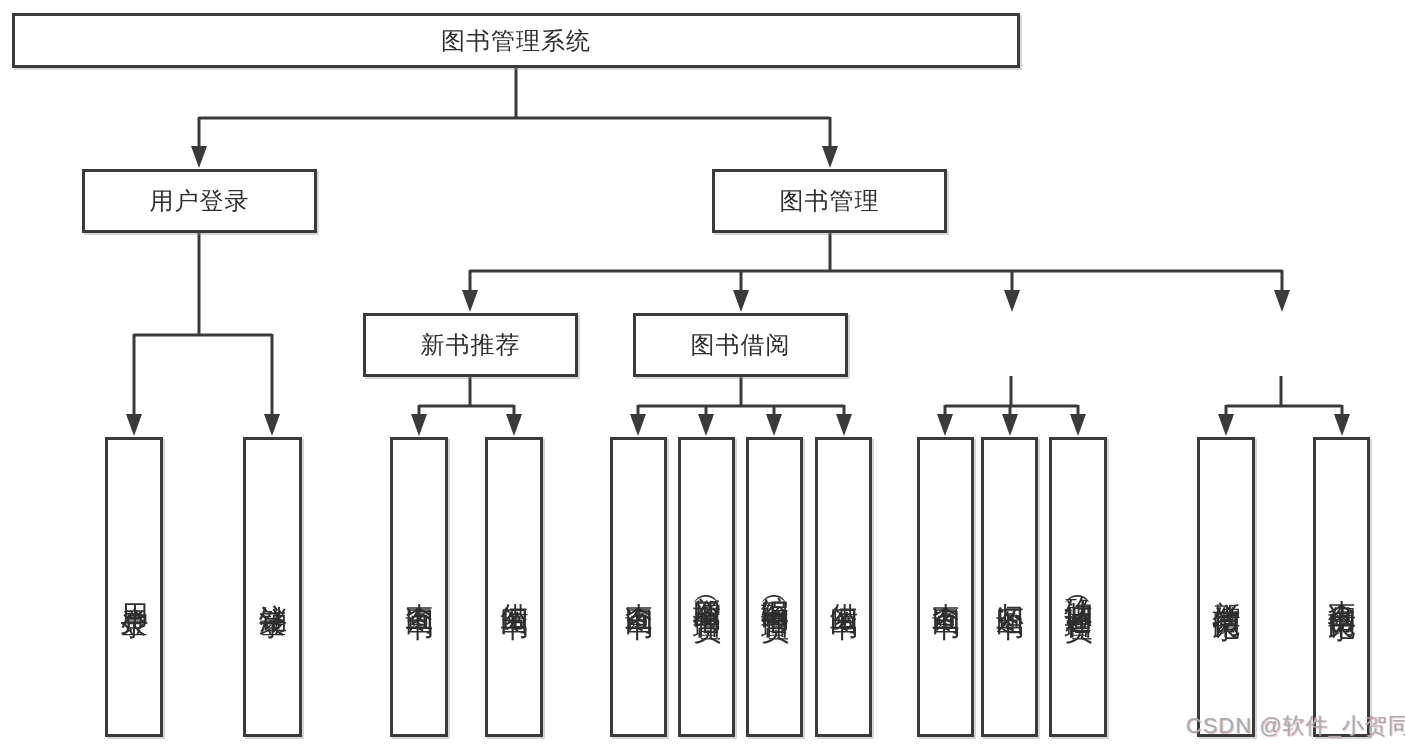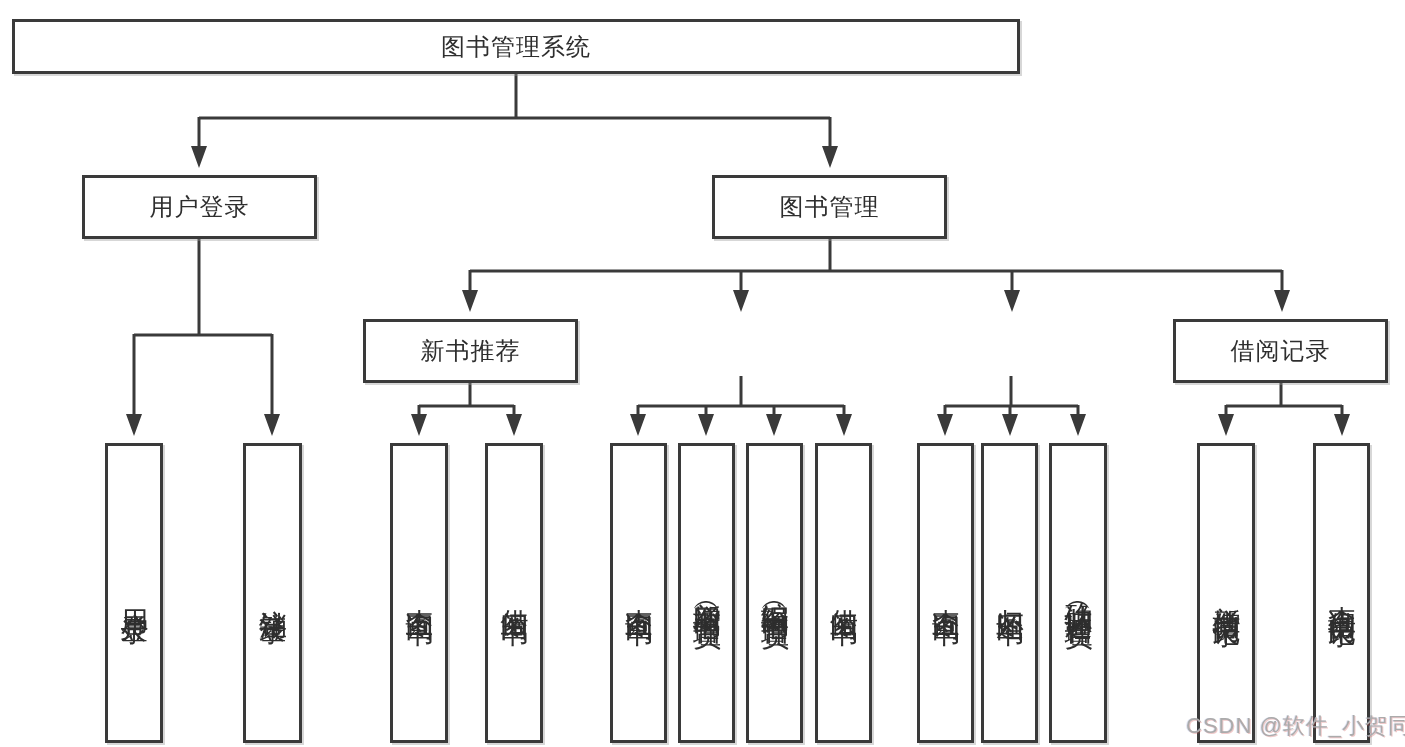--- a/index.html
+++ b/index.html
@@ -5,21 +5,20 @@
   html,body { margin:0; padding:0; background:#ffffff; }
   .canvas {
     position:relative; width:1405px; height:747px; background:#ffffff;
     font-family:"Liberation Sans", sans-serif; color:#2e2e2e; overflow:hidden;
   }
   .edges { position:absolute; left:0; top:0; width:1405px; height:747px; pointer-events:none; }
   .box {
     position:absolute; box-sizing:border-box; background:#ffffff;
     border:3px solid #3a3a3a; display:flex; align-items:center; justify-content:center;
     box-shadow:2px 2px 0 rgba(150,150,150,.38);
-    margin-top:6px;
   }
   .h .lbl { font-size:24px; letter-spacing:1px; white-space:nowrap; }
   .v .lbl {
     writing-mode:vertical-rl; text-orientation:mixed;
     font-size:28px; line-height:1; letter-spacing:3px; white-space:nowrap;
   }
   .watermark {
     position:absolute; left:1186px; top:711px; font-size:22px; letter-spacing:1px;
     color:#ababab; white-space:nowrap;
     text-shadow:1px 1px 0 rgba(205,80,80,.30), -1px 0 0 rgba(90,110,200,.18);
@@ -63,22 +62,22 @@
   <div class="box h" style="left:82px;top:169px;width:235px;height:64px">
     <span class="lbl">用户登录</span>
   </div>
   <div class="box h" style="left:712px;top:169px;width:235px;height:64px">
     <span class="lbl">图书管理</span>
   </div>
 
   <div class="box h" style="left:363px;top:313px;width:215px;height:64px">
     <span class="lbl">新书推荐</span>
   </div>
-  <div class="box h" style="left:1173px;top:313px;width:215px;height:64px">
-    <span class="lbl">借阅记录</span>
+  <div class="box h" style="left:633px;top:313px;width:215px;height:64px">
+    <span class="lbl">图书借阅</span>
   </div>
 
   <div class="box v" style="left:105px;top:437px;width:58px;height:300px">
     <span class="lbl">用户登录</span>
   </div>
   <div class="box v" style="left:243px;top:437px;width:59px;height:300px">
     <span class="lbl">注销登录</span>
   </div>
 
   <div class="box v" style="left:390px;top:437px;width:58px;height:300px">

